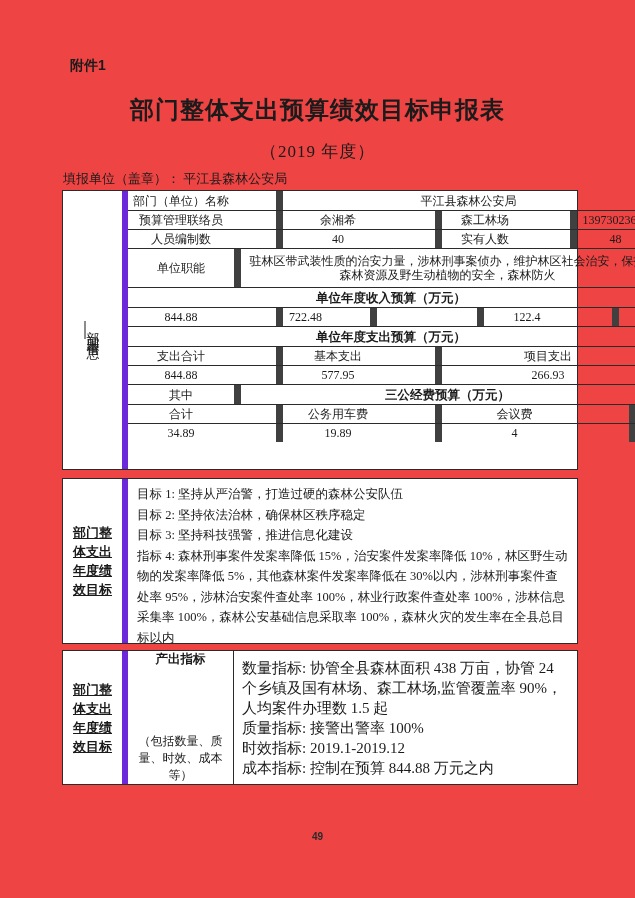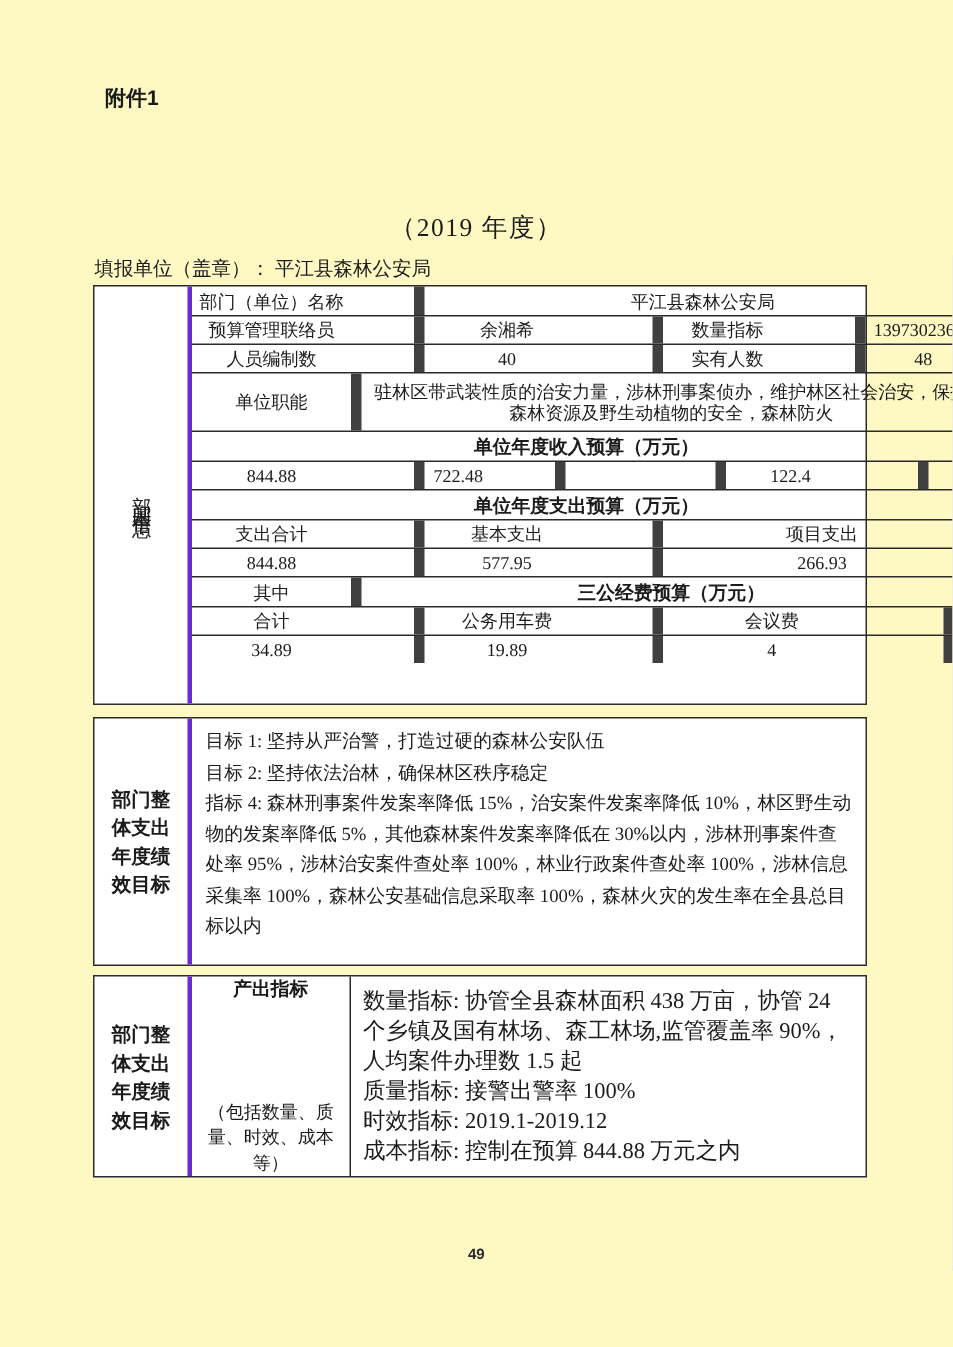--- a/index.html
+++ b/index.html
@@ -1,21 +1,21 @@
 <!DOCTYPE html>
 <html><head>
 <meta charset="utf-8">
 <style>
   * { margin:0; padding:0; box-sizing:border-box; }
   html,body { background:#e8e8e8; }
   .page {
     position:relative;
     width:635px; height:898px;
     margin:0 auto;
-    background:#fef9c3;
+    background:#ef4444;
     font-family:"Liberation Serif","DejaVu Serif",serif;
     color:#1b1b1b;
     overflow:hidden;
   }
   .attachment {
     position:absolute; left:70px; top:57px;
     font-family:"Liberation Sans","DejaVu Sans",sans-serif;
     font-size:14px; font-weight:600;
   }
   .title {
@@ -35,23 +35,24 @@
   .tbl {
     position:absolute; left:62px; width:516px;
     border:1px solid #2b2b2b;
     display:flex; align-items:stretch;
     background:#fff;
   }
   .tbl-a { top:190px; height:280px; }
   .tbl-b { top:478px; height:166px; }
   .tbl-c { top:650px; height:135px; }
   .vlabel {
-    flex:0 0 65px; border-right:3px solid #6d28d9;
+    flex:0 0 65px; border-right:6px solid #6d28d9;
     display:flex; align-items:center; justify-content:center;
     font-size:13px;
+    text-decoration:underline;
   }
   .vlabel-vert {
     writing-mode:vertical-lr; text-orientation:upright;
     letter-spacing:3px; font-size:13px;
   }
   .vlabel-bold {
     font-family:"Liberation Sans","DejaVu Sans",sans-serif;
     font-weight:bold; text-align:center; line-height:19px;
     padding:0 6px; font-size:13px;
   }
@@ -97,38 +98,39 @@
     font-family:"Liberation Sans","DejaVu Sans",sans-serif;
     font-size:10px; font-weight:bold; color:#2a2a2a;
   }
 </style>
 </head>
 <body>
 
 <div class="page">
 
   <div class="attachment">附件1</div>
+  <div class="title">部门整体支出预算绩效目标申报表</div>
   <div class="subtitle">（2019 年度）</div>
   <div class="fill-unit">填报单位（盖章）： 平江县森林公安局</div>
 
   <div class="tbl tbl-a">
     <div class="vlabel">
       <span class="vlabel-vert">部门基本信息</span>
     </div>
     <div class="rows">
 
       <div class="row h19">
         <div class="c w106">部门（单位）名称</div>
         <div class="c flex1">平江县森林公安局</div>
       </div>
 
       <div class="row h19">
         <div class="c w106">预算管理联络员</div>
         <div class="c w117">余湘希</div>
-        <div class="c w93">数量指标</div>
+        <div class="c w93">森工林场</div>
         <div class="c flex1">13973023608</div>
       </div>
 
       <div class="row h19">
         <div class="c w106">人员编制数</div>
         <div class="c w117">40</div>
         <div class="c w93">实有人数</div>
         <div class="c flex1">48</div>
       </div>
 
@@ -188,20 +190,21 @@
     </div>
   </div>
 
   <div class="tbl tbl-b">
     <div class="vlabel">
       <span class="vlabel-bold">部门整体支出年度绩效目标</span>
     </div>
     <div class="content-cell" style="border-left:none;">
       <div>目标 1: 坚持从严治警，打造过硬的森林公安队伍</div>
       <div>目标 2: 坚持依法治林，确保林区秩序稳定</div>
+      <div>目标 3: 坚持科技强警，推进信息化建设</div>
       <div>指标 4: 森林刑事案件发案率降低 15%，治安案件发案率降低 10%，林区野生动物的发案率降低 5%，其他森林案件发案率降低在 30%以内，涉林刑事案件查处率 95%，涉林治安案件查处率 100%，林业行政案件查处率 100%，涉林信息采集率 100%，森林公安基础信息采取率 100%，森林火灾的发生率在全县总目标以内</div>
     </div>
   </div>
 
   <div class="tbl tbl-c">
     <div class="vlabel">
       <span class="vlabel-bold">部门整体支出年度绩效目标</span>
     </div>
     <div class="mid-cell">
       <div class="mid-title">产出指标</div>

